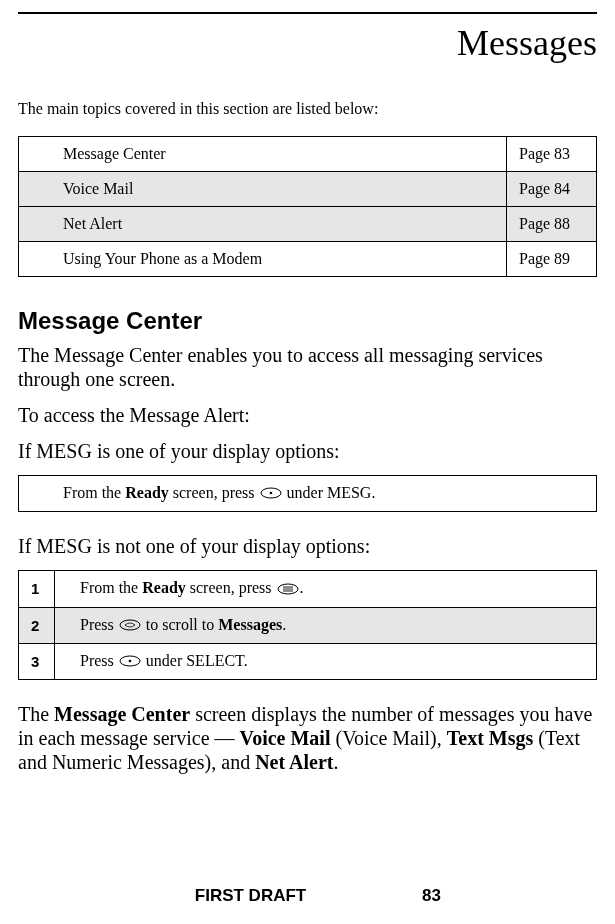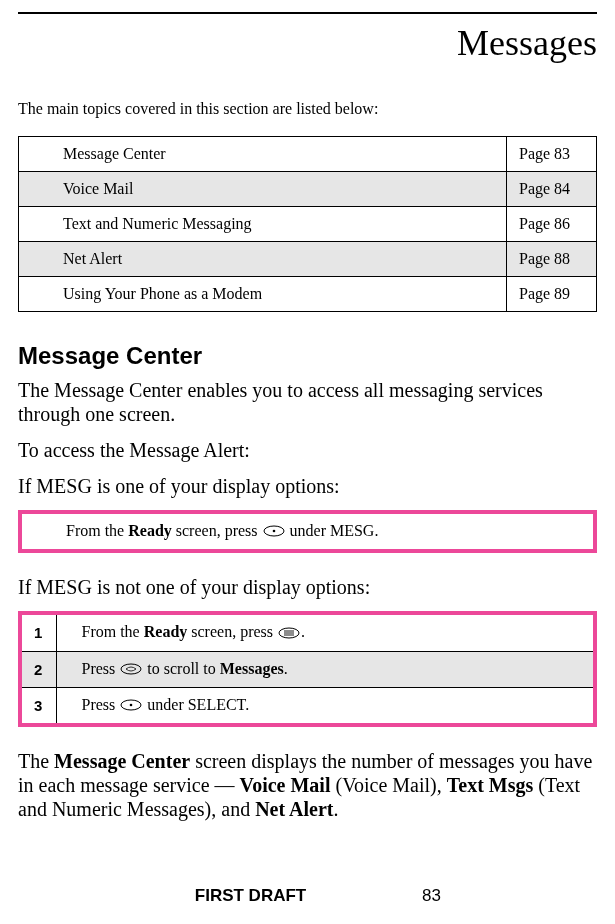--- a/index.html
+++ b/index.html
@@ -60,21 +60,21 @@
       margin-bottom: 8px;
     }
     .body-para {
       font-size: 20px;
       line-height: 1.2;
       margin-bottom: 12px;
     }
     .inst-table {
       width: 100%;
       border-collapse: collapse;
-      border: 4px solid #ec4899;
+      border: 1px solid #ec4899;
       margin-bottom: 22px;
     }
     .inst-table td {
       border: 1px solid black;
       padding: 8px 12px;
       font-size: 16px;
     }
     .inst-table td.num {
       width: 36px;
       text-align: left;
@@ -104,21 +104,21 @@
       font-family: Arial, Helvetica, sans-serif;
       font-weight: bold;
       font-size: 17px;
       text-align: center;
     }
     .footer-page {
       position: absolute;
       right: 60px;
       bottom: 0;
       font-family: Arial, Helvetica, sans-serif;
-      font-weight: normal;
+      font-weight: bold;
       font-size: 17px;
     }
   </style>
 </head>
 <body>
 
 <div class="top-rule"></div>
 
 <h1 class="chapter-title">Messages</h1>
 
@@ -126,24 +126,20 @@
 
 <table class="topics-table">
   <tbody>
       <tr>
     <td class="topic">Message Center</td>
     <td class="page">Page 83</td>
   </tr>
   <tr class="shaded">
     <td class="topic">Voice Mail</td>
     <td class="page">Page 84</td>
-  </tr>
-  <tr>
-    <td class="topic">Text and Numeric Messaging</td>
-    <td class="page">Page 86</td>
   </tr>
   <tr class="shaded">
     <td class="topic">Net Alert</td>
     <td class="page">Page 88</td>
   </tr>
   <tr>
     <td class="topic">Using Your Phone as a Modem</td>
     <td class="page">Page 89</td>
   </tr>
 </tbody>

